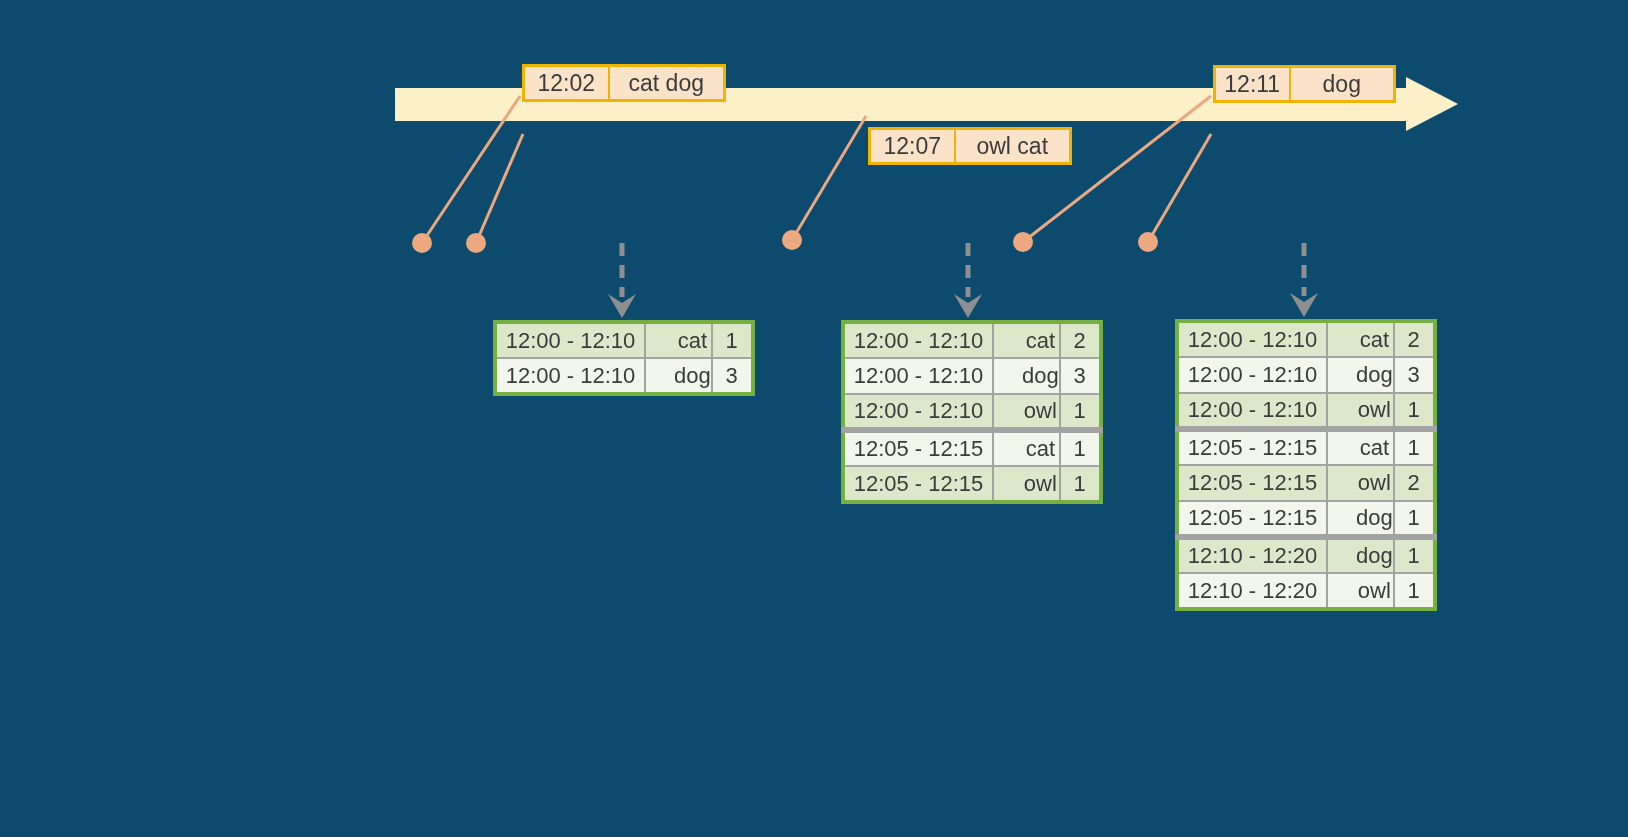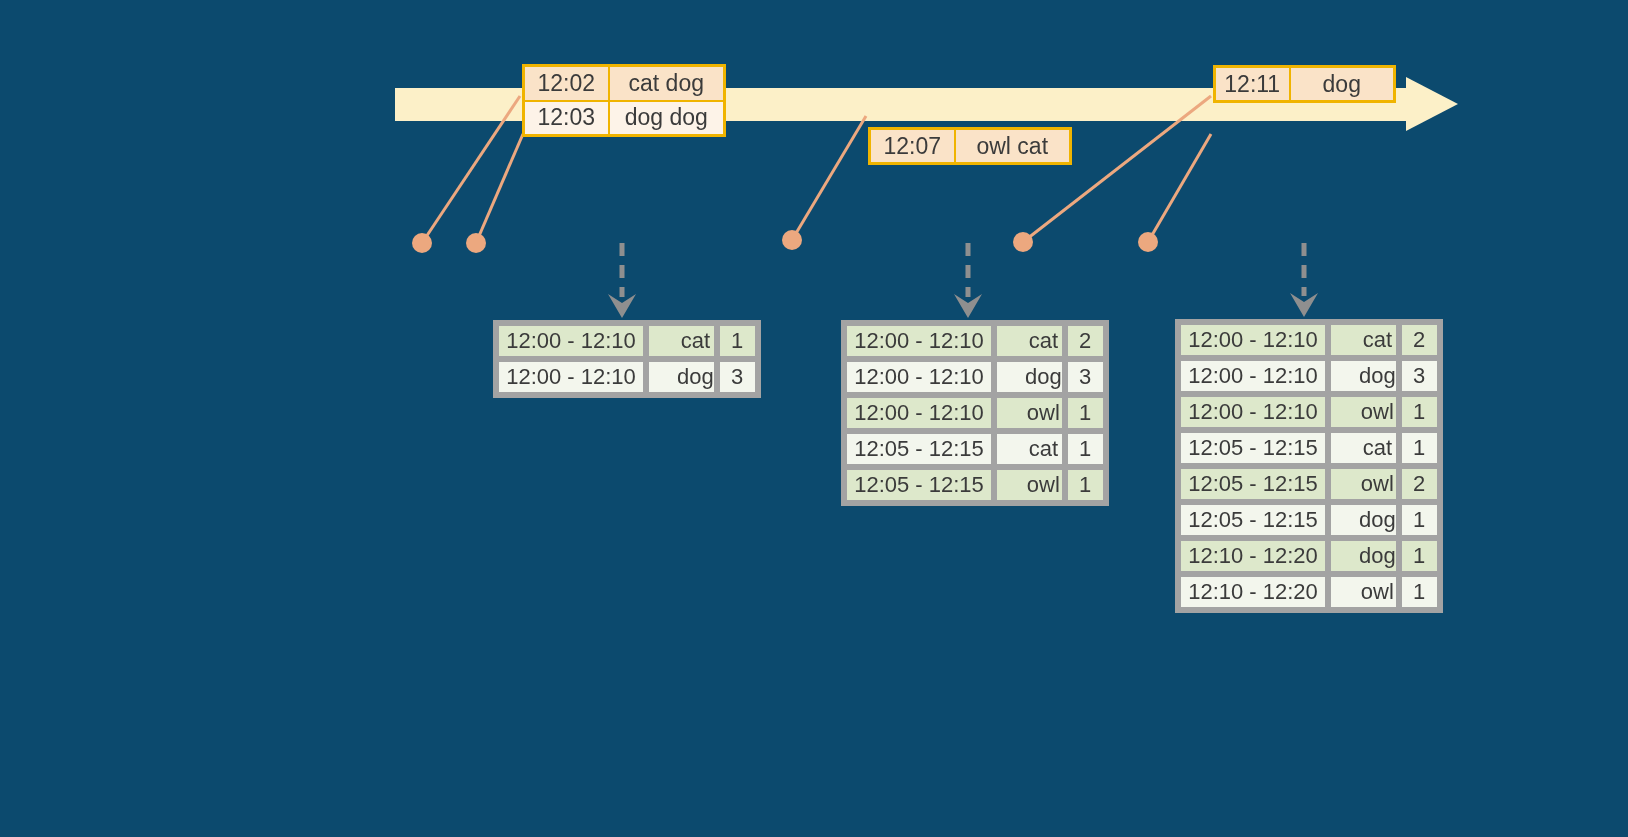--- a/index.html
+++ b/index.html
@@ -21,21 +21,21 @@
   
   .event-table { border:3px solid #F0B400; font-size:23px; }
   .event-table td { border:2px solid #F0B400; height:35px; text-align:center; vertical-align:middle; }
   tr.e-dark  td { background:#FAE3C8; }
   tr.e-light td { background:#FDF3E8; }
   .etime  { width:85px; }
   .ewords { width:116px; }
 
   
   .result-table { border:4px solid #76B041; font-size:22px; }
-  .result-table td { border:6px solid #a3a3a3; height:36px; text-align:center; vertical-align:middle; }
+  .result-table td { border:2px solid #a3a3a3; height:36px; text-align:center; vertical-align:middle; }
   tr.g-a td { background:#DDE8CB; }
   tr.g-b td { background:#F3F6ED; }
   tr.sep td { border-bottom-width:6px; }
   .gtime  { width:150px; }
   .gword  { width:63px;padding-left:28px; }
   .gcount { width:41px; }
 
   svg.overlay { position:absolute; left:0; top:0; pointer-events:none; }
 </style>
 </head>
@@ -67,24 +67,20 @@
 
     <line x1="1304" y1="243" x2="1304" y2="296" stroke="#8F8F8F" stroke-width="5" stroke-dasharray="13 9"></line>
     <path d="M1290,293 L1304,317 L1318,293 L1304,302 Z" fill="#8F8F8F"></path>
   </svg>
 
   <table class="event-table" style="left:522px; top:64px;">
     <tbody>
         <tr class="e-dark">
       <td class="etime">12:02</td>
       <td class="ewords">cat dog</td>
-    </tr>
-    <tr class="e-light">
-      <td class="etime">12:03</td>
-      <td class="ewords">dog dog</td>
     </tr>
   </tbody>
     </table>
 
   <table class="event-table" style="left:868px; top:84px;margin-top:43px;">
     <tbody>
         <tr class="e-dark">
       <td class="etime">12:07</td>
       <td class="ewords">owl cat</td>
     </tr>

